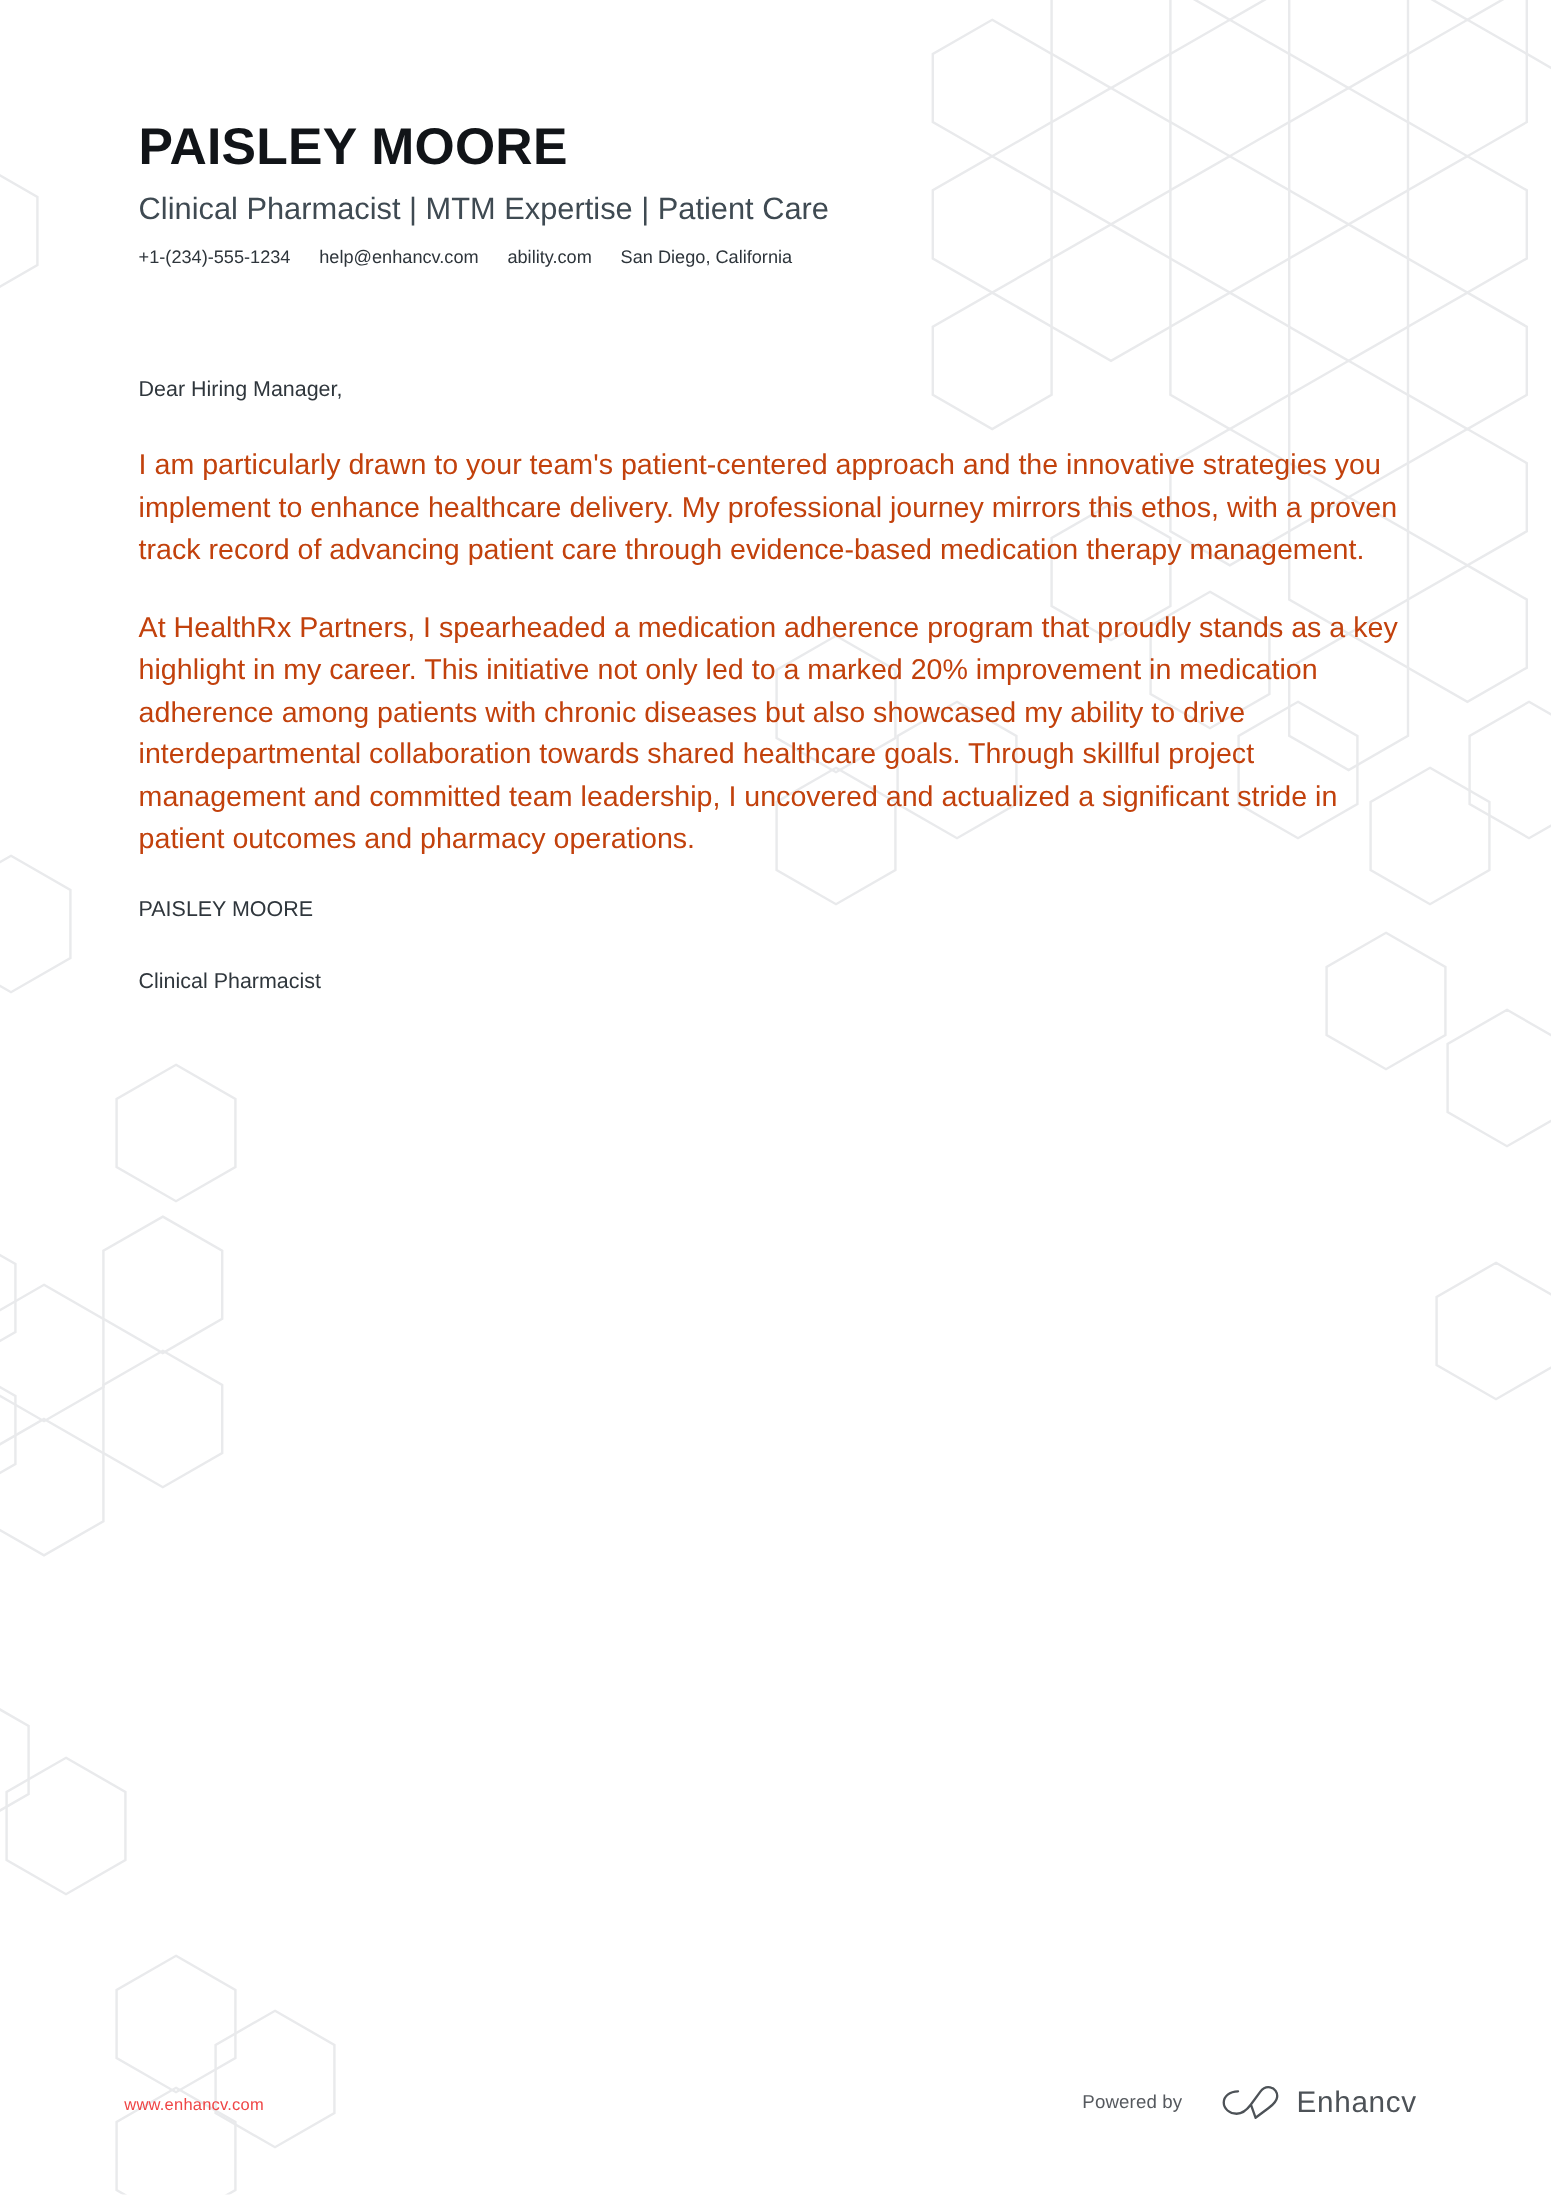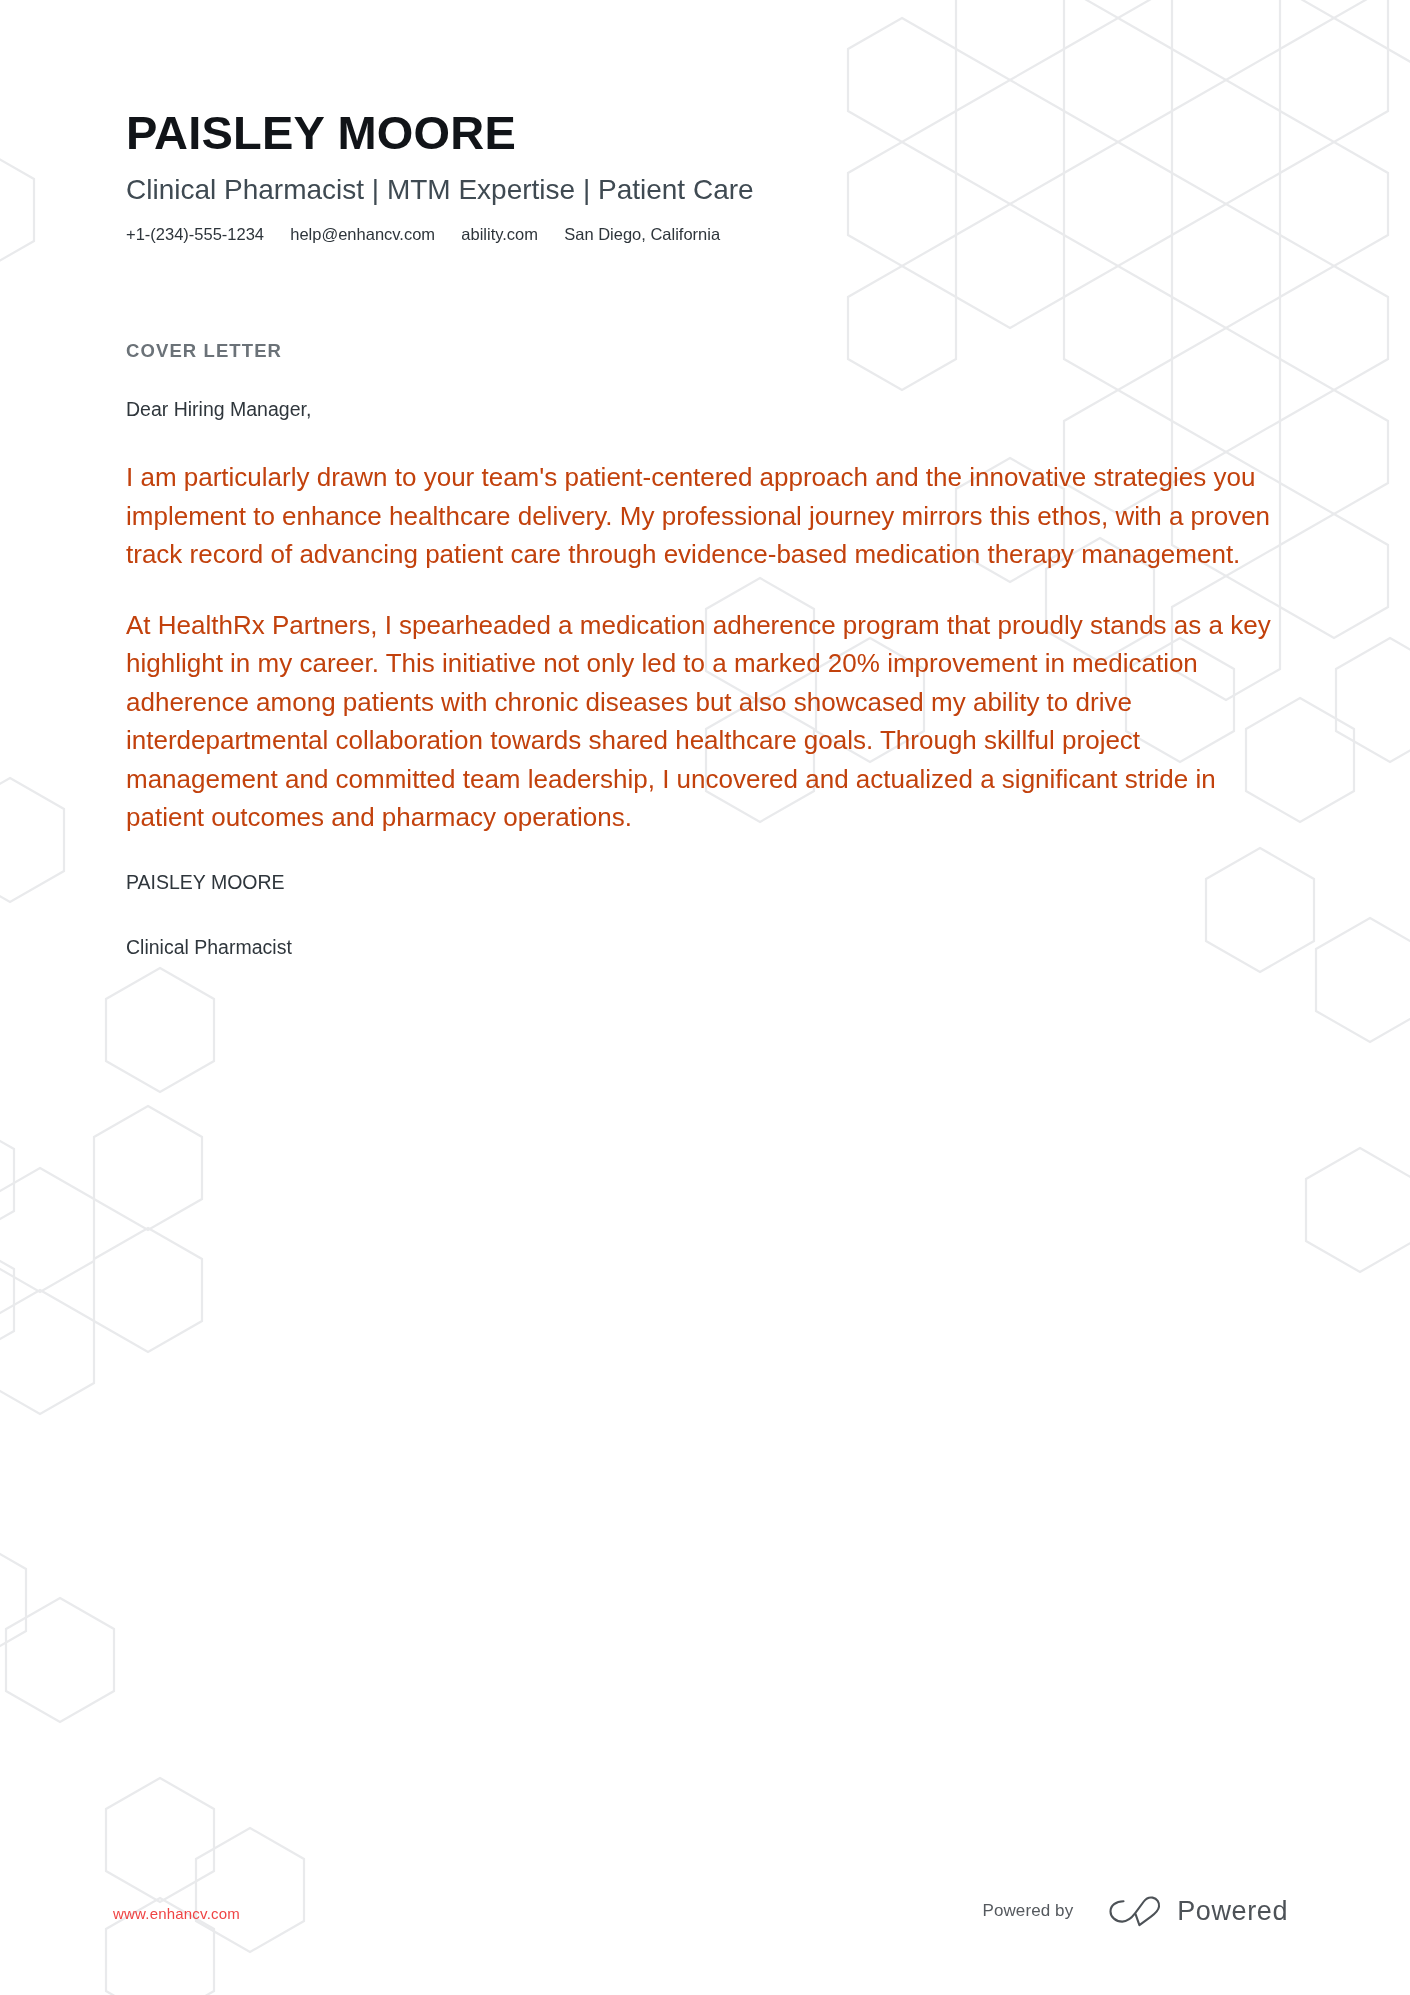--- a/index.html
+++ b/index.html
@@ -231,34 +231,33 @@
       <span class="c-gap"></span>
       <span class="c-item">help@enhancv.com</span>
       <span class="c-gap"></span>
       <span class="c-item">ability.com</span>
       <span class="c-gap"></span>
       <span class="c-item">San Diego, California</span>
     </div>
   </div>
 
   <div class="section">
-    <div class="section-title">COVER LETTER</div>
     <p class="salutation">Dear Hiring Manager,</p>
     <p class="para">I am particularly drawn to your team's patient-centered approach and the innovative strategies you implement to enhance healthcare delivery. My professional journey mirrors this ethos, with a proven track record of advancing patient care through evidence-based medication therapy management.</p>
     <p class="para">At HealthRx Partners, I spearheaded a medication adherence program that proudly stands as a key highlight in my career. This initiative not only led to a marked 20% improvement in medication adherence among patients with chronic diseases but also showcased my ability to drive interdepartmental collaboration towards shared healthcare goals. Through skillful project management and committed team leadership, I uncovered and actualized a significant stride in patient outcomes and pharmacy operations.</p>
     <p class="closing-line">PAISLEY MOORE</p>
     <p class="closing-line last">Clinical Pharmacist</p>
   </div>
 
   <div class="footer">
     <div class="footer-url">www.enhancv.com</div>
     <div class="footer-brand">
       <span class="powered-by">Powered by</span>
       <span class="brand-lockup">
         <svg class="brand-mark" width="58" height="32" viewBox="0 0 58 32" aria-hidden="true">
           <path d="M17.5 6.2 C9.8 6.2 4.5 10.7 4.5 16.4 C4.5 22.1 9.8 26.6 16.2 26.6 C21.2 26.6 25.2 23.6 29.2 18.2 L37.8 6.5 C40.4 3.0 43.2 2.0 46.6 2.6 C51.0 3.4 53.6 7.3 53.0 11.6 C52.5 15.3 49.7 18.1 45.0 21.6 L33.4 30.2 L29.2 18.2" fill="none" stroke="#4d5257" stroke-width="2.1" stroke-linecap="round" stroke-linejoin="round"></path>
         </svg>
-        <span class="brand-word">Powered</span>
+        <span class="brand-word">Enhancv</span>
       </span>
     </div>
   </div>
 
 </div>
 
 </body></html>

